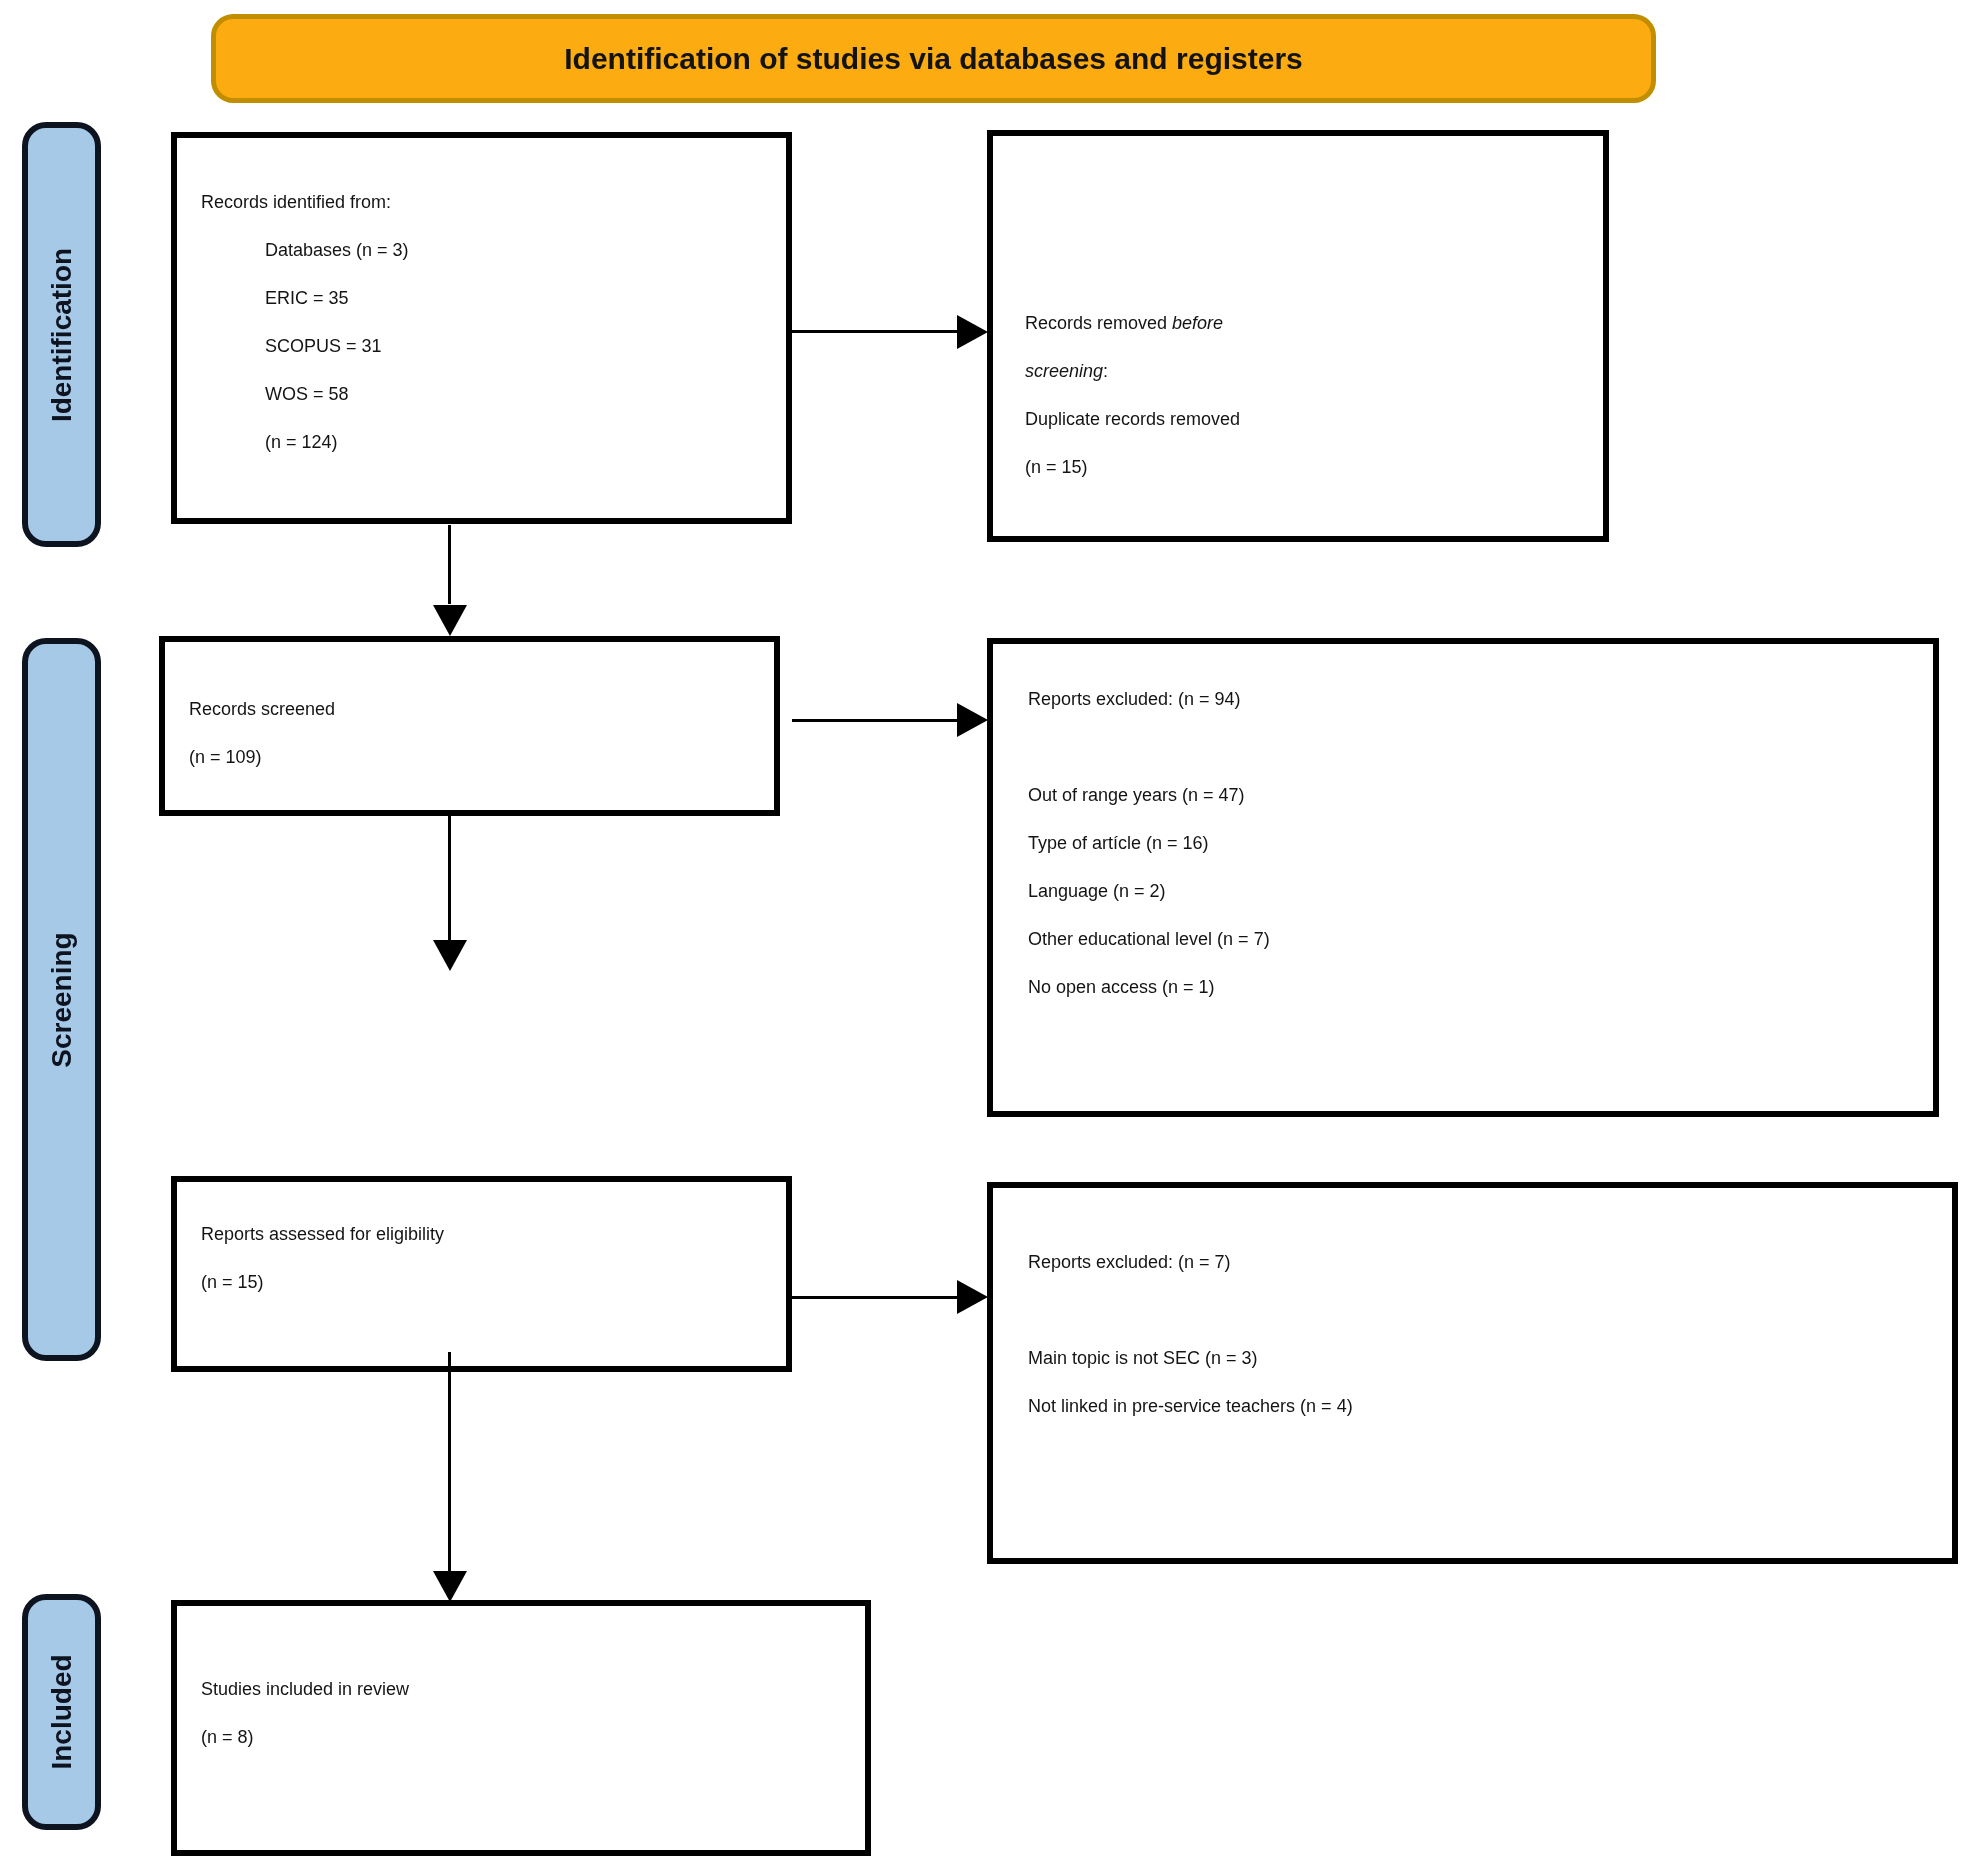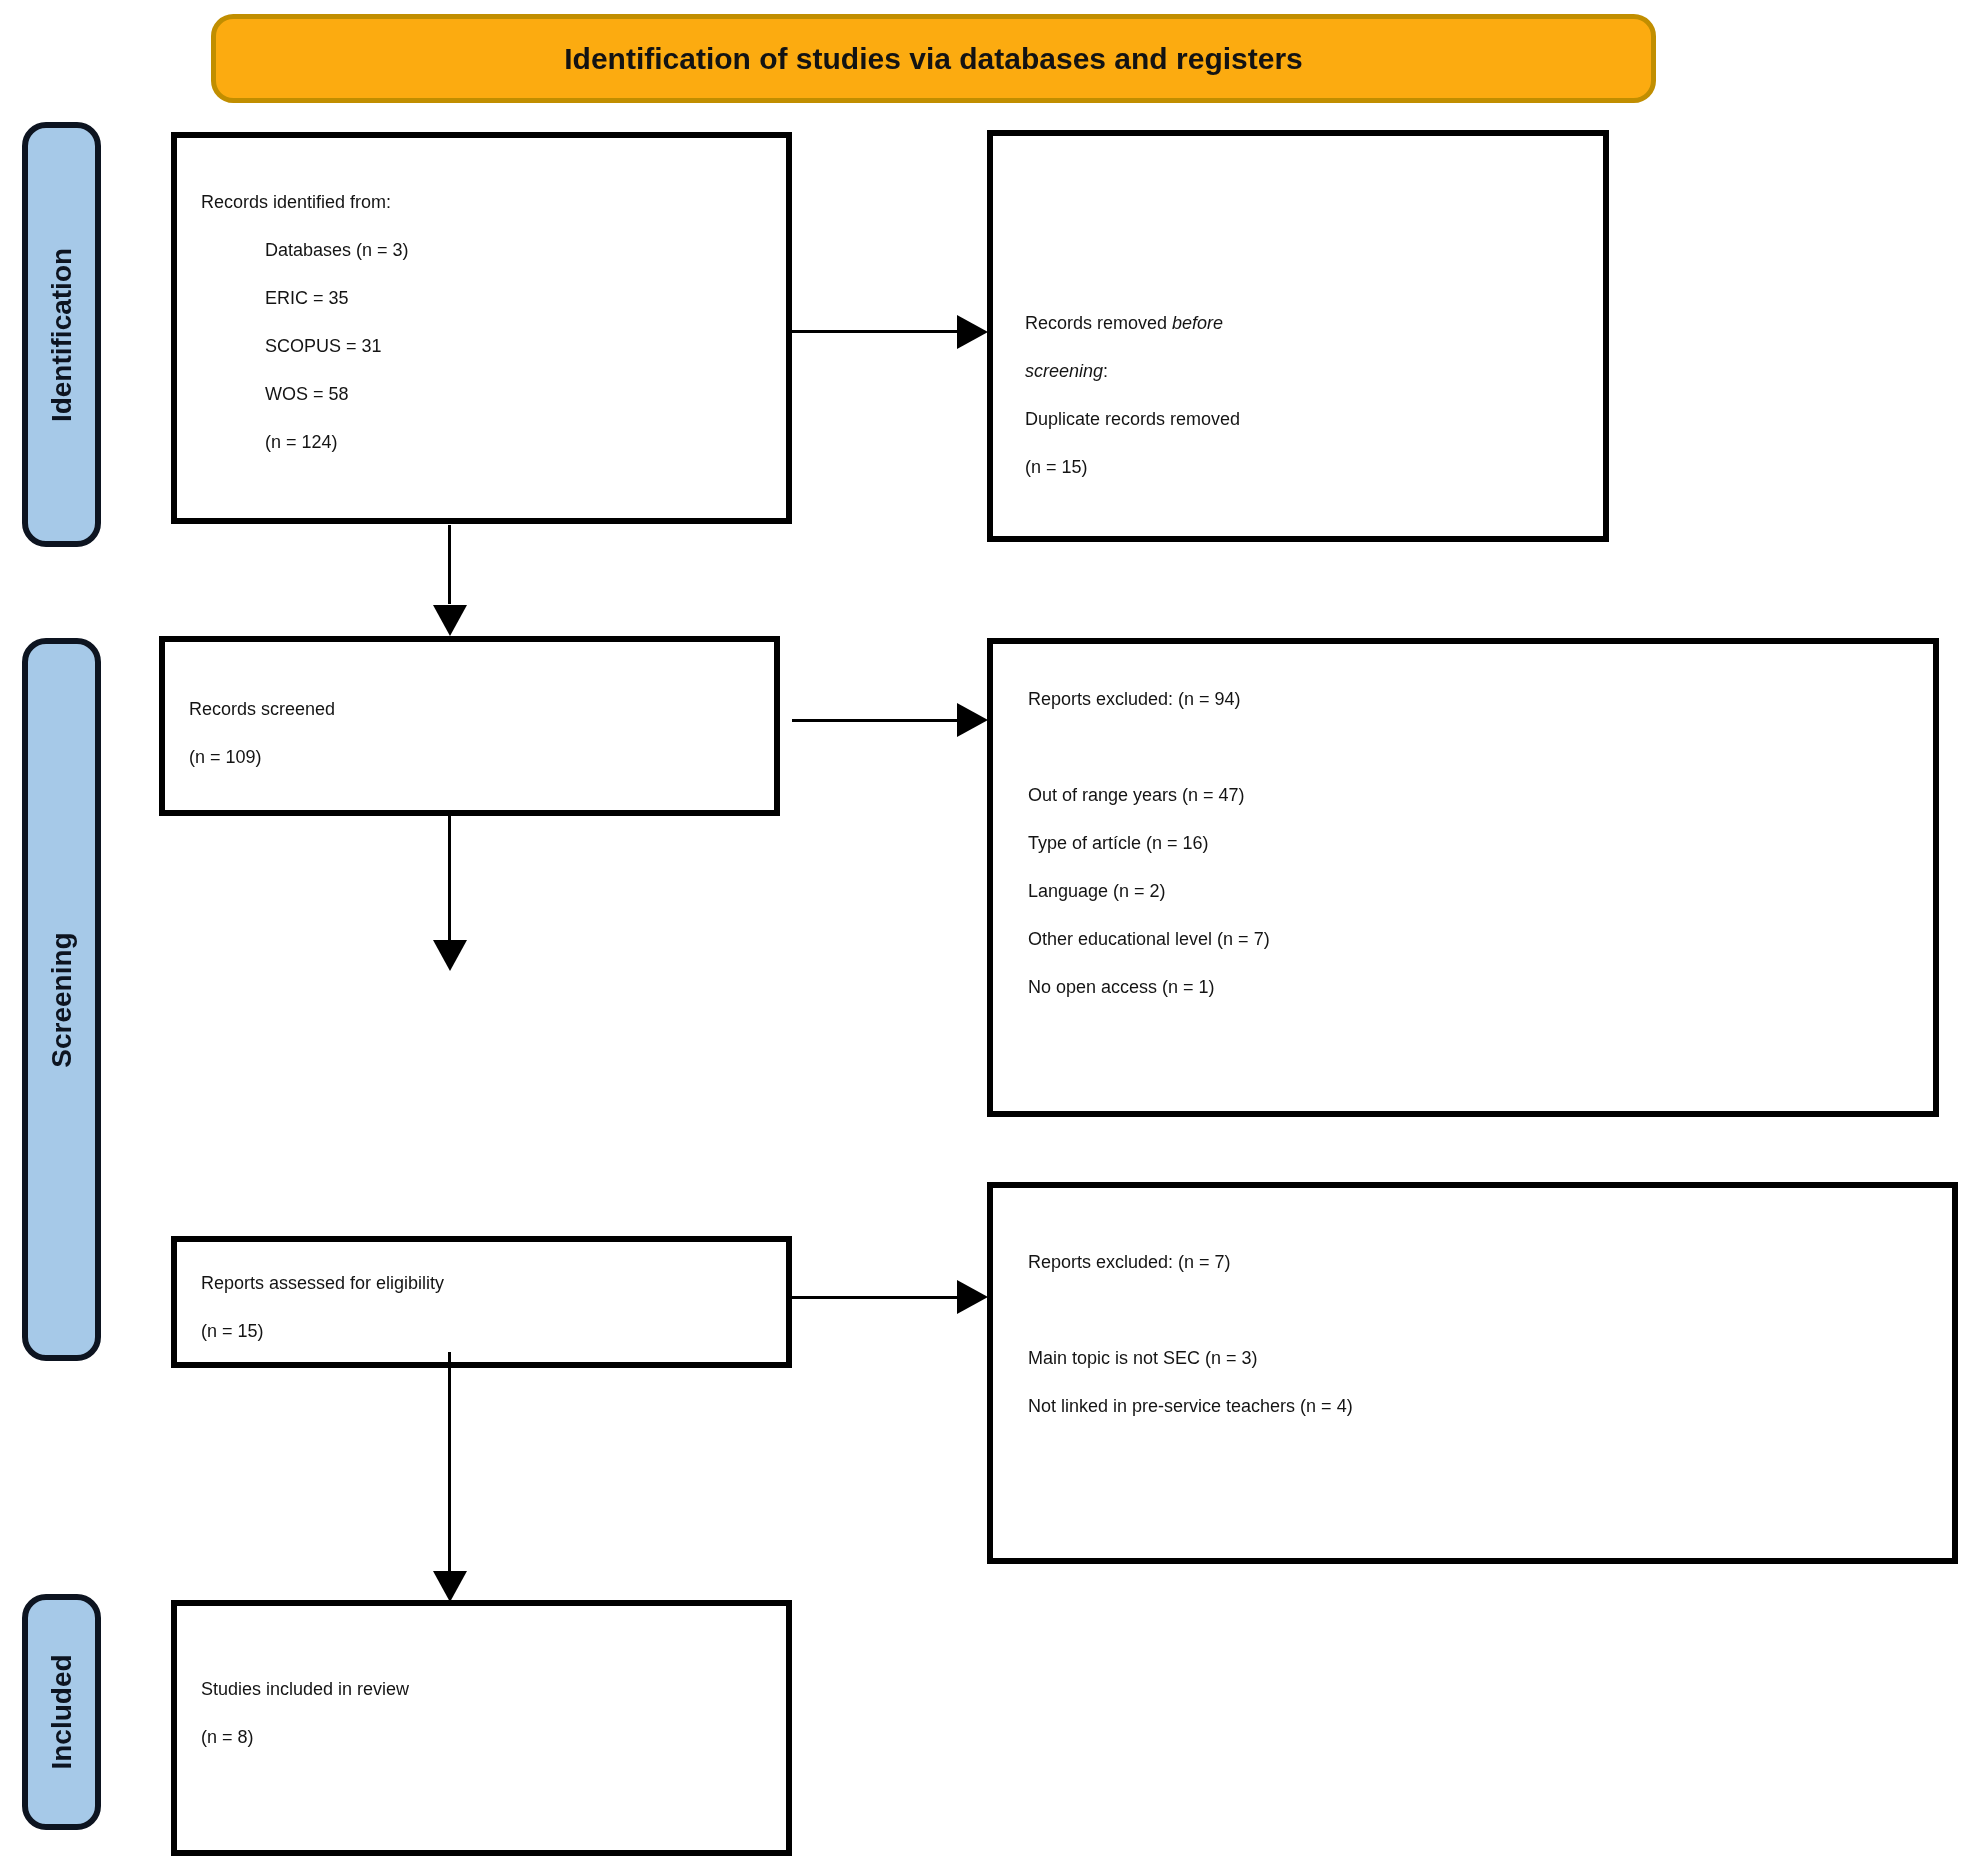--- a/index.html
+++ b/index.html
@@ -47,23 +47,23 @@
     background:#ffffff;
     border:6.5px solid var(--box-border);
   }
   .box-text{font-size:18px;line-height:48px;color:var(--text);}
   .box-text .indent{margin-left:64px;}
   .blank-line{height:48px;}
   #box-records-identified{left:171px;top:132px;width:621px;height:392px;padding:40px 15px 0 24px;}
   #box-records-removed{left:987px;top:130px;width:622px;height:412px;padding:163px 20px 0 32px;}
   #box-records-screened{left:159px;top:636px;width:621px;height:180px;padding:43px 15px 0 24px;}
   #box-reports-excluded-screening{left:987px;top:638px;width:952px;height:479px;padding:31px 20px 0 35px;}
-  #box-reports-assessed{left:171px;top:1236px;width:621px;height:132px;padding:17px 15px 0 24px;}
+  #box-reports-assessed{left:171px;top:1176px;width:621px;height:196px;padding:28px 15px 0 24px;}
   #box-reports-excluded-eligibility{left:987px;top:1182px;width:971px;height:382px;padding:50px 20px 0 35px;}
-  #box-studies-included{left:171px;top:1600px;width:621px;height:256px;padding:59px 15px 0 24px;}
+  #box-studies-included{left:171px;top:1600px;width:700px;height:256px;padding:59px 15px 0 24px;}
   .em{font-style:italic;}
   .arrow-line-h{position:absolute;height:3px;background:#000;}
   .arrow-line-v{position:absolute;width:3px;background:#000;}
   .arrow-head-right{
     position:absolute;width:0;height:0;
     border-top:17px solid transparent;
     border-bottom:17px solid transparent;
     border-left:31px solid #000;
   }
   .arrow-head-down{

